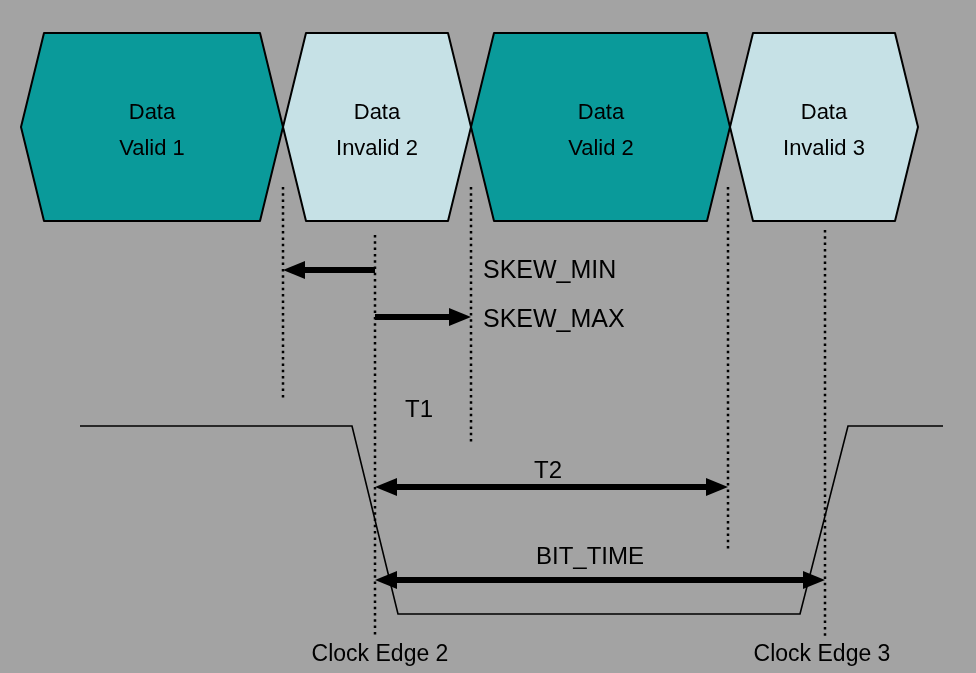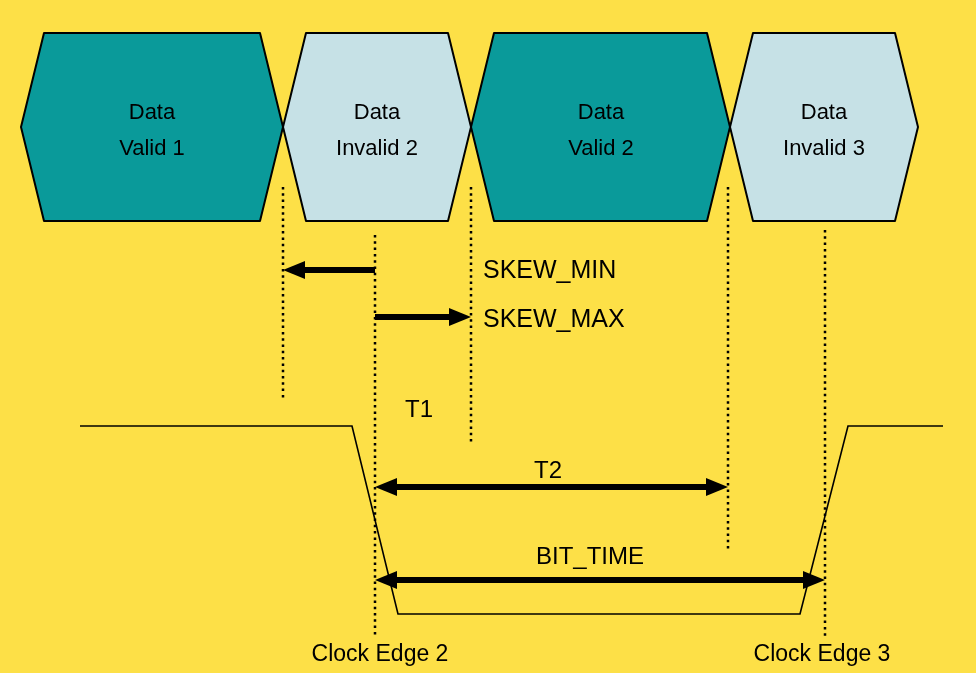--- a/index.html
+++ b/index.html
@@ -4,21 +4,21 @@
 <style>
   html, body {
     margin: 0;
     padding: 0;
     background: #ffffff;
   }
   .stage {
     position: relative;
     width: 976px;
     height: 673px;
-    background: #fde047;
+    background: #a3a3a3;
     overflow: hidden;
   }
   svg text {
     font-family: "Liberation Sans", sans-serif;
     fill: #000000;
   }
   .seg-label {
     font-size: 22px;
   }
   .annot-label {

